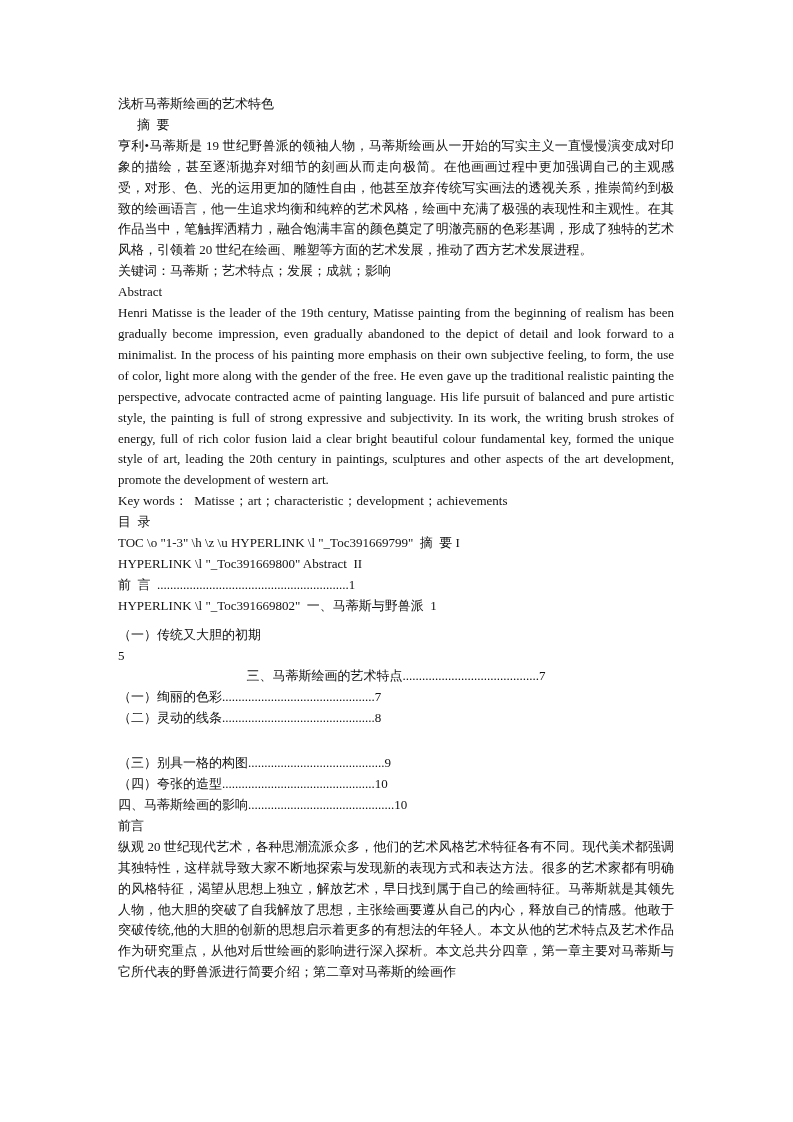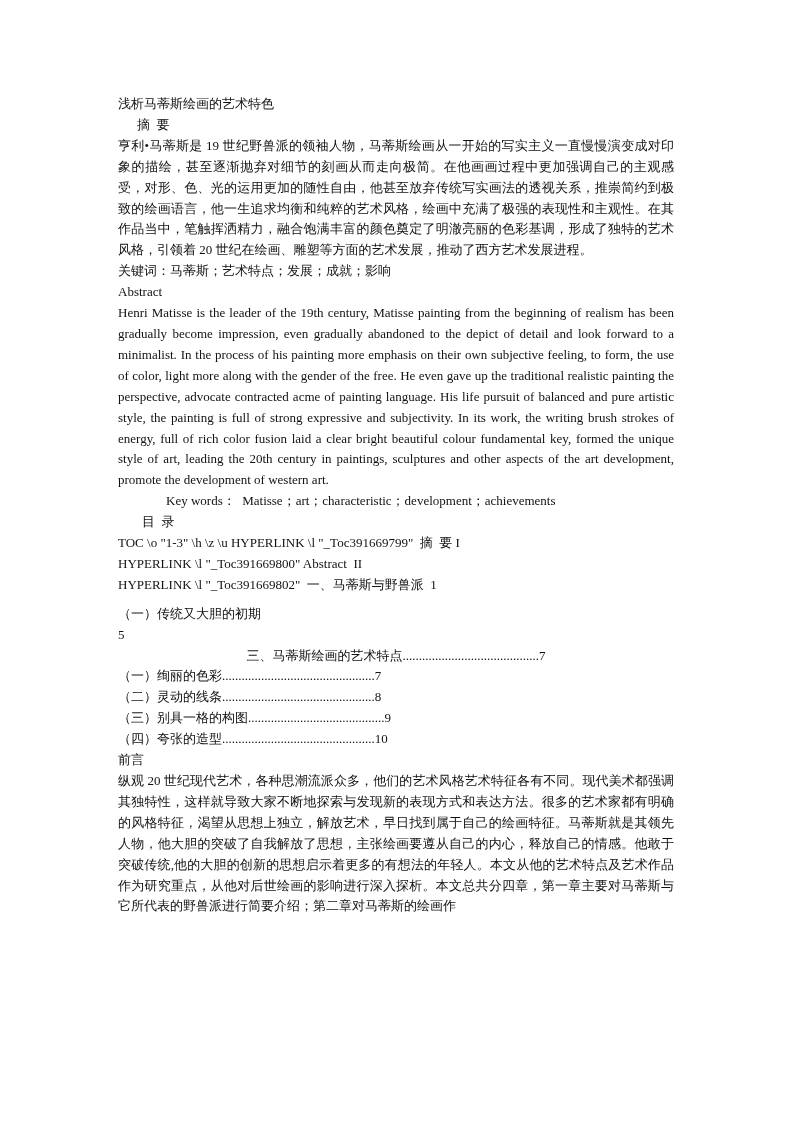--- a/index.html
+++ b/index.html
@@ -22,29 +22,31 @@
 </head>
 <body>
 
 <div class="page">
   <div class="line">浅析马蒂斯绘画的艺术特色</div>
   <div class="line" style="white-space:pre;margin-left:19px;">摘  要</div>
   <div class="para wrap">亨利•马蒂斯是 19 世纪野兽派的领袖人物，马蒂斯绘画从一开始的写实主义一直慢慢演变成对印象的描绘，甚至逐渐抛弃对细节的刻画从而走向极简。在他画画过程中更加强调自己的主观感受，对形、色、光的运用更加的随性自由，他甚至放弃传统写实画法的透视关系，推崇简约到极致的绘画语言，他一生追求均衡和纯粹的艺术风格，绘画中充满了极强的表现性和主观性。在其作品当中，笔触挥洒精力，融合饱满丰富的颜色奠定了明澈亮丽的色彩基调，形成了独特的艺术风格，引领着 20 世纪在绘画、雕塑等方面的艺术发展，推动了西方艺术发展进程。</div>
   <div class="line">关键词：马蒂斯；艺术特点；发展；成就；影响</div>
   <div class="line">Abstract</div>
   <div class="para en wrap">Henri Matisse is the leader of the 19th century, Matisse painting from the beginning of realism has been gradually become impression, even gradually abandoned to the depict of detail and look forward to a minimalist. In the process of his painting more emphasis on their own subjective feeling, to form, the use of color, light more along with the gender of the free. He even gave up the traditional realistic painting the perspective, advocate contracted acme of painting language. His life pursuit of balanced and pure artistic style, the painting is full of strong expressive and subjectivity. In its work, the writing brush strokes of energy, full of rich color fusion laid a clear bright beautiful colour fundamental key, formed the unique style of art, leading the 20th century in paintings, sculptures and other aspects of the art development, promote the development of western art.</div>
-  <div class="line" style="white-space:pre;margin-left:48px;">Key words：  Matisse；art；characteristic；development；achievements</div>
-  <div class="line" style="white-space:pre;margin-left:24px;">目  录</div>
+  <div class="line" style="white-space:pre;">Key words：  Matisse；art；characteristic；development；achievements</div>
+  <div class="line" style="white-space:pre;">目  录</div>
   <div>
     <div class="line" style="white-space:pre;">TOC \o "1-3" \h \z \u HYPERLINK \l "_Toc391669799"  摘  要 I</div>
     <div class="line" style="white-space:pre;">HYPERLINK \l "_Toc391669800" Abstract  II</div>
+    <div class="line" style="white-space:pre;">前  言  ...........................................................1</div>
     <div class="line" style="white-space:pre;">HYPERLINK \l "_Toc391669802"  一、马蒂斯与野兽派  1</div>
     <div class="line" style="white-space:pre;margin-top:8px;">（一）传统又大胆的初期</div>
     <div class="line" style="white-space:pre;">5</div>
     <div class="line" style="white-space:pre;text-align:center;">三、马蒂斯绘画的艺术特点..........................................7</div>
     <div class="line" style="white-space:pre;">（一）绚丽的色彩...............................................7</div>
     <div class="line" style="white-space:pre;">（二）灵动的线条...............................................8</div>
-    <div class="line" style="white-space:pre;">（三）别具一格的构图..........................................9</div>
+    <div class="line" style="white-space:pre;margin-top:24px;">（三）别具一格的构图..........................................9</div>
     <div class="line" style="white-space:pre;">（四）夸张的造型...............................................10</div>
+    <div class="line" style="white-space:pre;">四、马蒂斯绘画的影响.............................................10</div>
   </div>
   <div class="line">前言</div>
   <div class="para wrap">纵观 20 世纪现代艺术，各种思潮流派众多，他们的艺术风格艺术特征各有不同。现代美术都强调其独特性，这样就导致大家不断地探索与发现新的表现方式和表达方法。很多的艺术家都有明确的风格特征，渴望从思想上独立，解放艺术，早日找到属于自己的绘画特征。马蒂斯就是其领先人物，他大胆的突破了自我解放了思想，主张绘画要遵从自己的内心，释放自己的情感。他敢于突破传统,他的大胆的创新的思想启示着更多的有想法的年轻人。本文从他的艺术特点及艺术作品作为研究重点，从他对后世绘画的影响进行深入探析。本文总共分四章，第一章主要对马蒂斯与它所代表的野兽派进行简要介绍；第二章对马蒂斯的绘画作</div>
 </div>
 
 </body></html>

